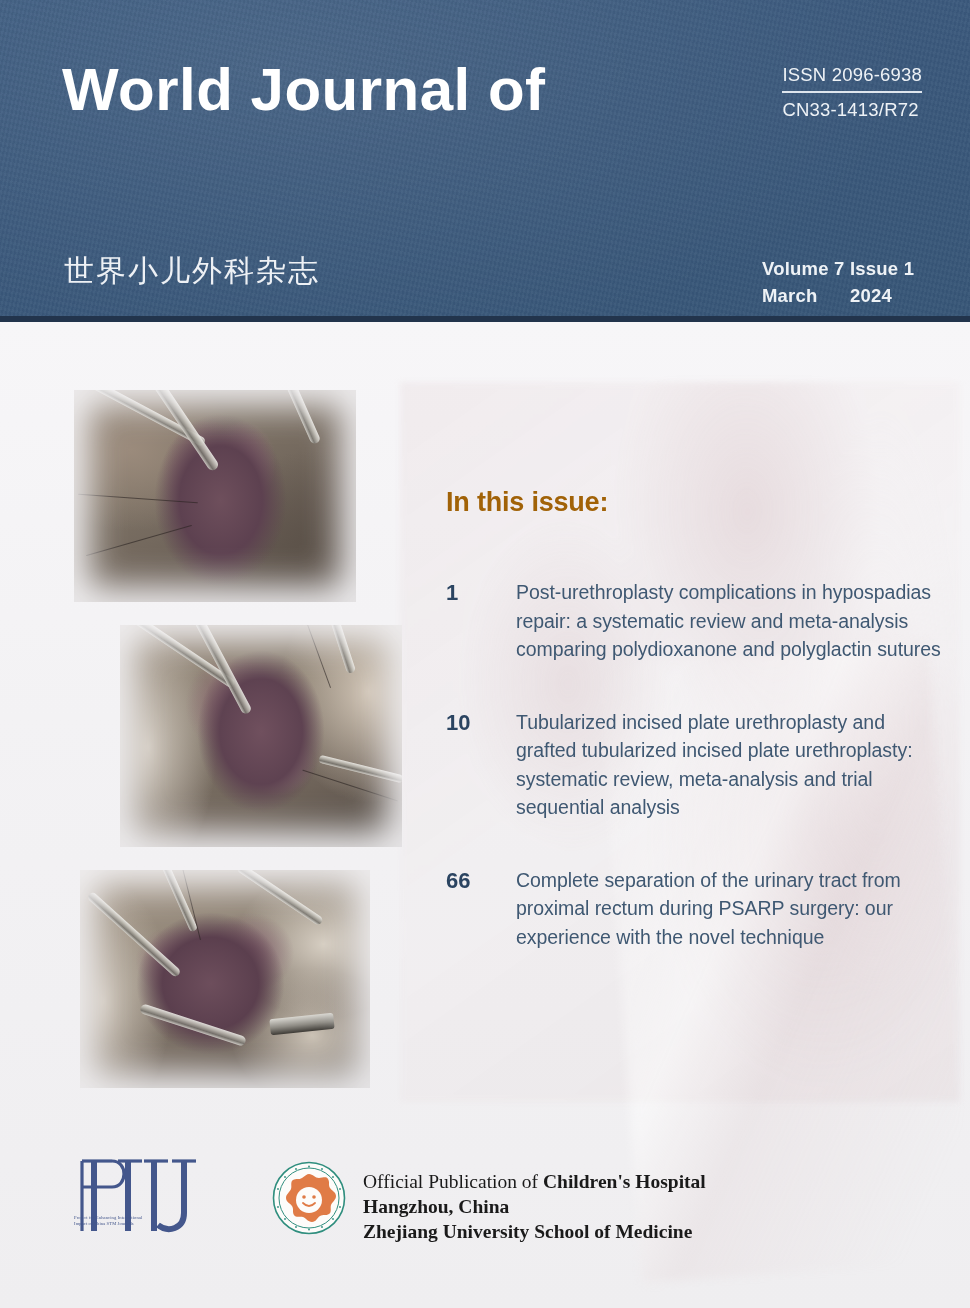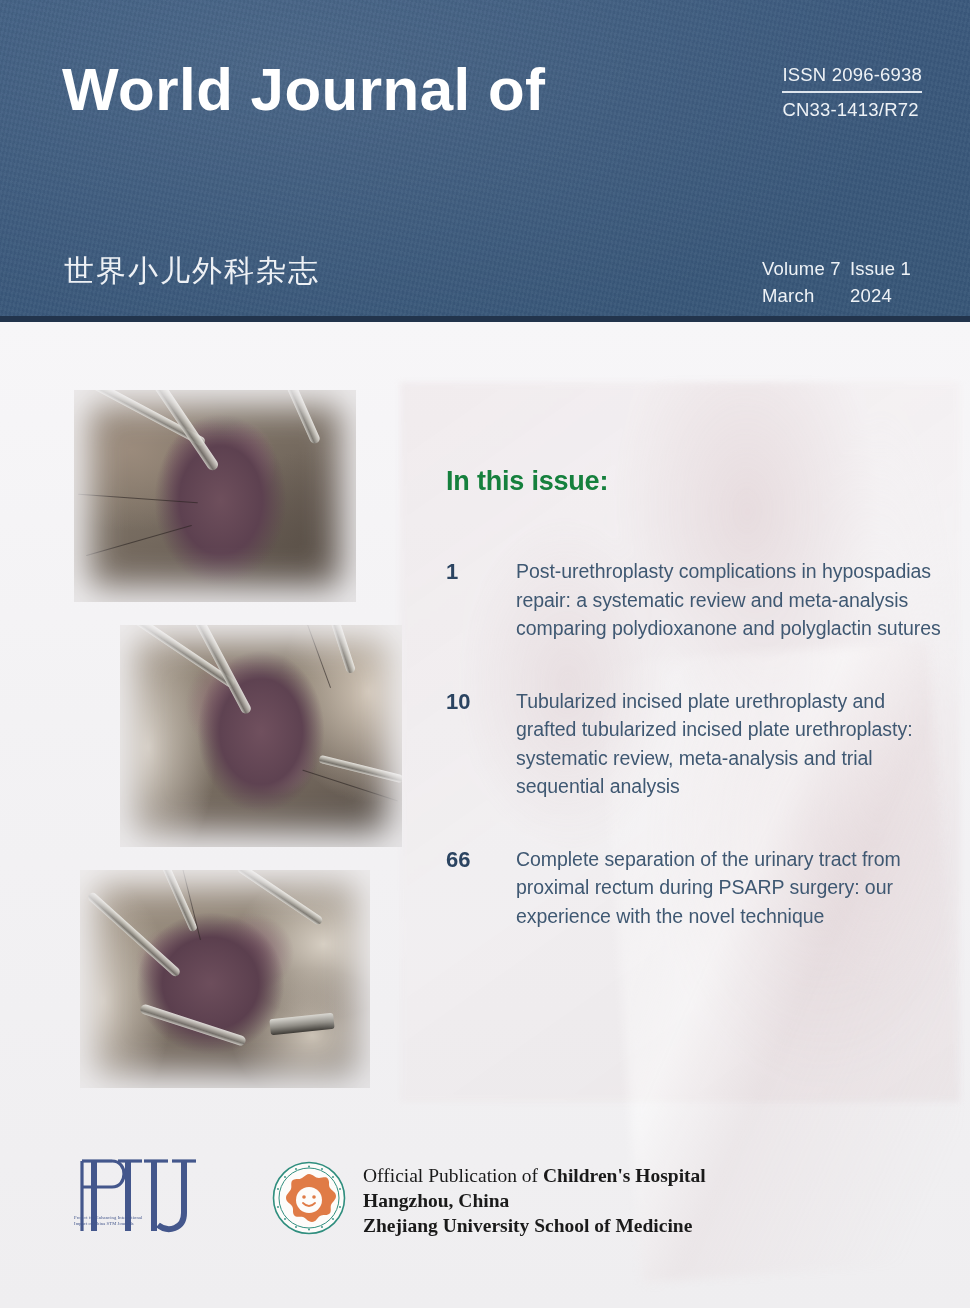--- a/index.html
+++ b/index.html
@@ -86,21 +86,21 @@
 
   .volume-block {
     position: absolute;
     right: 48px;
     top: 255px;
     color: #eef2f6;
     font-size: 18.5px;
     line-height: 27px;
     letter-spacing: 0.2px;
   }
-  .vol-row { display:flex; width: 160px; }
+  .vol-row { display:flex; width: 160px; font-weight: bold; }
   .vol-row .c1 { width: 88px; }
   .vol-row .c2 { width: 72px; }
 
   
   .body-area {
     position: absolute;
     left: 0; top: 322px;
     width: 970px;
     height: 986px;
     background: linear-gradient(180deg,#f7f6f8 0%, #f3f2f4 40%, #efeef0 100%);
@@ -189,25 +189,26 @@
   }
 
   
   .contents {
     position: absolute;
     left: 446px;
     top: 466px;
     width: 500px;
   }
   .contents-heading {
-    color: #15803d;
+    color: #a16207;
     font-size: 27px;
     font-weight: 700;
     letter-spacing: -0.2px;
     margin-bottom: 60px;
+    margin-top: 21px;
   }
   .toc-item {
     display: flex;
     margin-bottom: 44px;
   }
   .toc-page {
     width: 70px;
     flex: 0 0 70px;
     color: #2b4461;
     font-size: 22px;
@@ -258,21 +259,21 @@
     left: 272px;
     top: 26px;
     width: 74px;
     height: 74px;
   }
 
   
   .official {
     position: absolute;
     left: 363px;
-    top: 28px;
+    top: 34px;
     width: 400px;
     font-family: "Liberation Serif", serif;
     color: #1a1a1a;
     font-size: 19.5px;
     line-height: 25px;
   }
   .official .reg { font-weight: 400; }
   .official .bold { font-weight: 700; }
 
   

